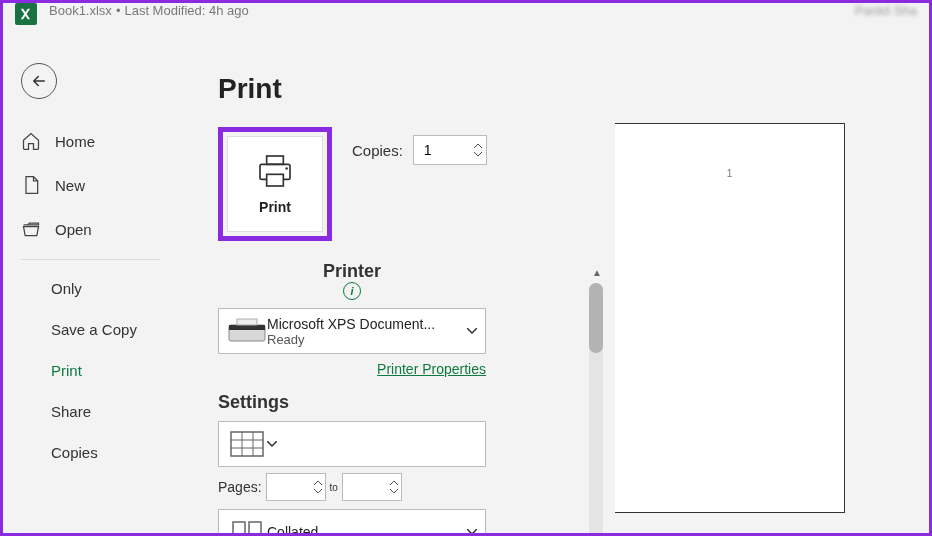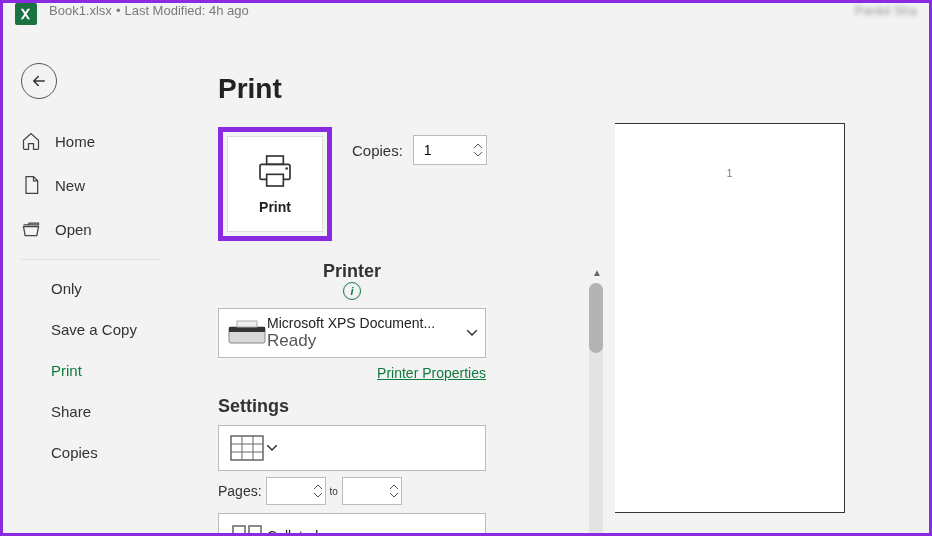--- a/index.html
+++ b/index.html
@@ -36,21 +36,21 @@
     .spinner-arrows svg { width: 8px; height: 6px; }
     
     .section-head { display: flex; align-items: center; justify-content: space-between; width: 268px; margin-bottom: 8px; flex-direction: column; }
     .section-title { font-size: 18px; font-weight: 600; color: #333; }
     .info-icon { width: 18px; height: 18px; border: 1.5px solid #0f7a3f; border-radius: 50%; display: flex; align-items: center; justify-content: center; color: #0f7a3f; font-size: 11px; font-weight: bold; font-style: italic; }
     
     .combo { width: 268px; background: white; border: 1px solid #bbb; display: flex; align-items: center; padding: 6px 8px; cursor: pointer; margin-bottom: 6px; position: relative; }
     .combo-icon { width: 40px; height: 32px; display: flex; align-items: center; justify-content: center; flex-shrink: 0; }
     .combo-text { flex: 1; min-width: 0; }
     .combo-line1 { font-size: 14px; color: #222; white-space: nowrap; overflow: hidden; text-overflow: ellipsis; }
-    .combo-line2 { font-size: 17px; color: #555; }
+    .combo-line2 { font-size: 13px; color: #555; }
     .combo-arrow { width: 10px; flex-shrink: 0; }
     
     .link-row { width: 268px; text-align: right; margin-bottom: 14px; }
     .link { color: #0f7a3f; text-decoration: underline; font-size: 14px; cursor: pointer; }
     
     .pages-row { display: flex; align-items: center; gap: 4px; width: 268px; margin-bottom: 8px; }
     .pages-label { font-size: 14px; color: #333; }
     .mini-spinner { width: 60px; height: 28px; background: white; border: 1px solid #bbb; position: relative; padding: 0 18px 0 8px; font-size: 13px; }
     .mini-spinner .spinner-arrows { right: 3px; }
     .to-label { font-size: 10px; color: #333; }

